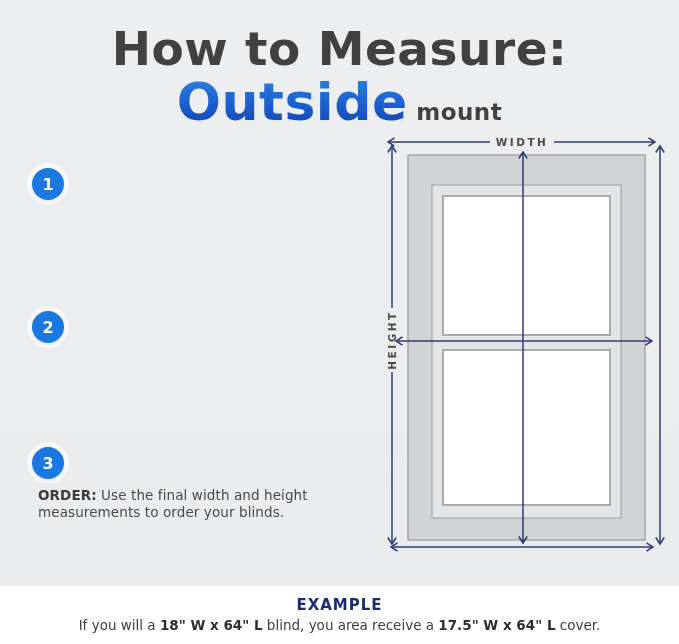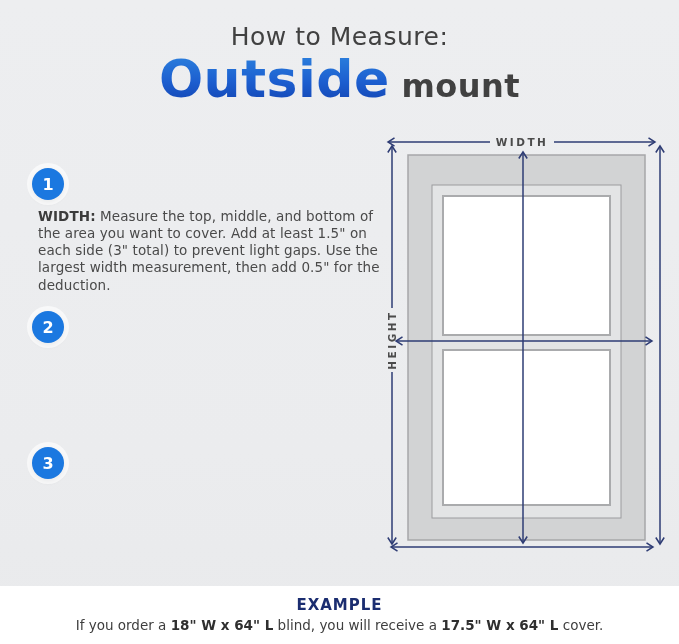--- a/index.html
+++ b/index.html
@@ -6,30 +6,30 @@
   .canvas{
     position:relative;
     width:679px;height:644px;
     overflow:hidden;
     background:linear-gradient(180deg,#edeef0 0%,#ebecee 70%,#e9eaec 100%);
     font-family:"DejaVu Sans","Liberation Sans",sans-serif;
     -webkit-font-smoothing:antialiased;
   }
   
   .title{position:absolute;top:24px;left:0;width:100%;text-align:center;line-height:1.05;}
-  .title-line1{font-size:25px;font-weight:400;color:#414141;letter-spacing:.5px;}
+  .title-line1{font-size:47px;font-weight:700;color:#414141;letter-spacing:.5px;}
   .title-line2{margin-top:2px;}
   .title-em{
     font-size:52px;font-weight:800;letter-spacing:.5px;
     color:#1a55c4;
     background:linear-gradient(180deg,#2e86e0 0%,#1c5ecf 55%,#1240ad 100%);
     -webkit-background-clip:text;background-clip:text;
     -webkit-text-fill-color:transparent;
   }
-  .title-rest{font-size:32px;font-weight:600;color:#414141;letter-spacing:.5px;margin-top:20px;}
+  .title-rest{font-size:23px;font-weight:600;color:#414141;letter-spacing:.5px;margin-top:20px;}
   
   .step{position:absolute;left:30px;width:352px;}
   .step-1{top:168px;} .step-2{top:311px;} .step-3{top:447px;}
   .step-num{
     width:32px;height:32px;border-radius:50%;
     background:#1b78e0;color:#ffffff;
     font-size:16px;font-weight:700;
     display:flex;align-items:center;justify-content:center;
     box-shadow:0 0 0 5px rgba(255,255,255,.65),0 2px 5px rgba(0,0,0,.18);
     margin-left:2px;
@@ -58,29 +58,29 @@
 
 <div class="canvas">
 
   <div class="title">
     <div class="title-line1">How to Measure:</div>
     <div class="title-line2"><span class="title-em">Outside</span><span class="title-rest"> mount</span></div>
   </div>
 
   <div class="step step-1">
     <div class="step-num">1</div>
-    <div class="step-text"><span class="step-label">WIDTH:</span><span> Measure the top, middle, and bottom of the area you want to cover. Add at least 1.5" on each side (3" total) to prevent light gaps. Use the largest width measurement, then add 0.5" for the deduction.</span></div>
   </div>
 
   <div class="step step-2">
     <div class="step-num">2</div>
   </div>
 
   <div class="step step-3">
     <div class="step-num">3</div>
+    <div class="step-text"><span class="step-label">ORDER:</span><span> Use the final width and height measurements to order your blinds.</span></div>
   </div>
 
   <svg class="diagram" viewBox="0 0 299 470">
     <defs>
       <marker id="ah" markerWidth="14" markerHeight="12" refX="9.5" refY="5" orient="auto" markerUnits="userSpaceOnUse">
         <path d="M3,0.8 L9.5,5 L3,9.2" fill="none" stroke="#2e3c74" stroke-width="1.5"></path>
       </marker>
     </defs>
 
     <g>
@@ -110,16 +110,16 @@
       <line x1="146" y1="216" x2="18" y2="216" marker-end="url(#ah)"></line>
       <line x1="146" y1="216" x2="274" y2="216" marker-end="url(#ah)"></line>
     </g>
 
     <text x="144" y="21" text-anchor="middle" font-size="10.5" font-weight="600" letter-spacing="2.5" fill="#4b4b4b" stroke="none">WIDTH</text>
     <text transform="translate(18,215) rotate(-90)" x="0" y="0" text-anchor="middle" font-size="10.5" font-weight="600" letter-spacing="2.5" fill="#4b4b4b" stroke="none">HEIGHT</text>
   </svg>
 
   <div class="example-band">
     <div class="example-heading">EXAMPLE</div>
-    <div class="example-line"><span>If you order a </span><b>18" W x 64" L</b><span> blind, you will receive a </span><b>17.5" W x 64" L</b><span> cover.</span></div>
+    <div class="example-line"><span>If you will a </span><b>18" W x 64" L</b><span> blind, you area receive a </span><b>17.5" W x 64" L</b><span> cover.</span></div>
   </div>
 
 </div>
 
 </body></html>

